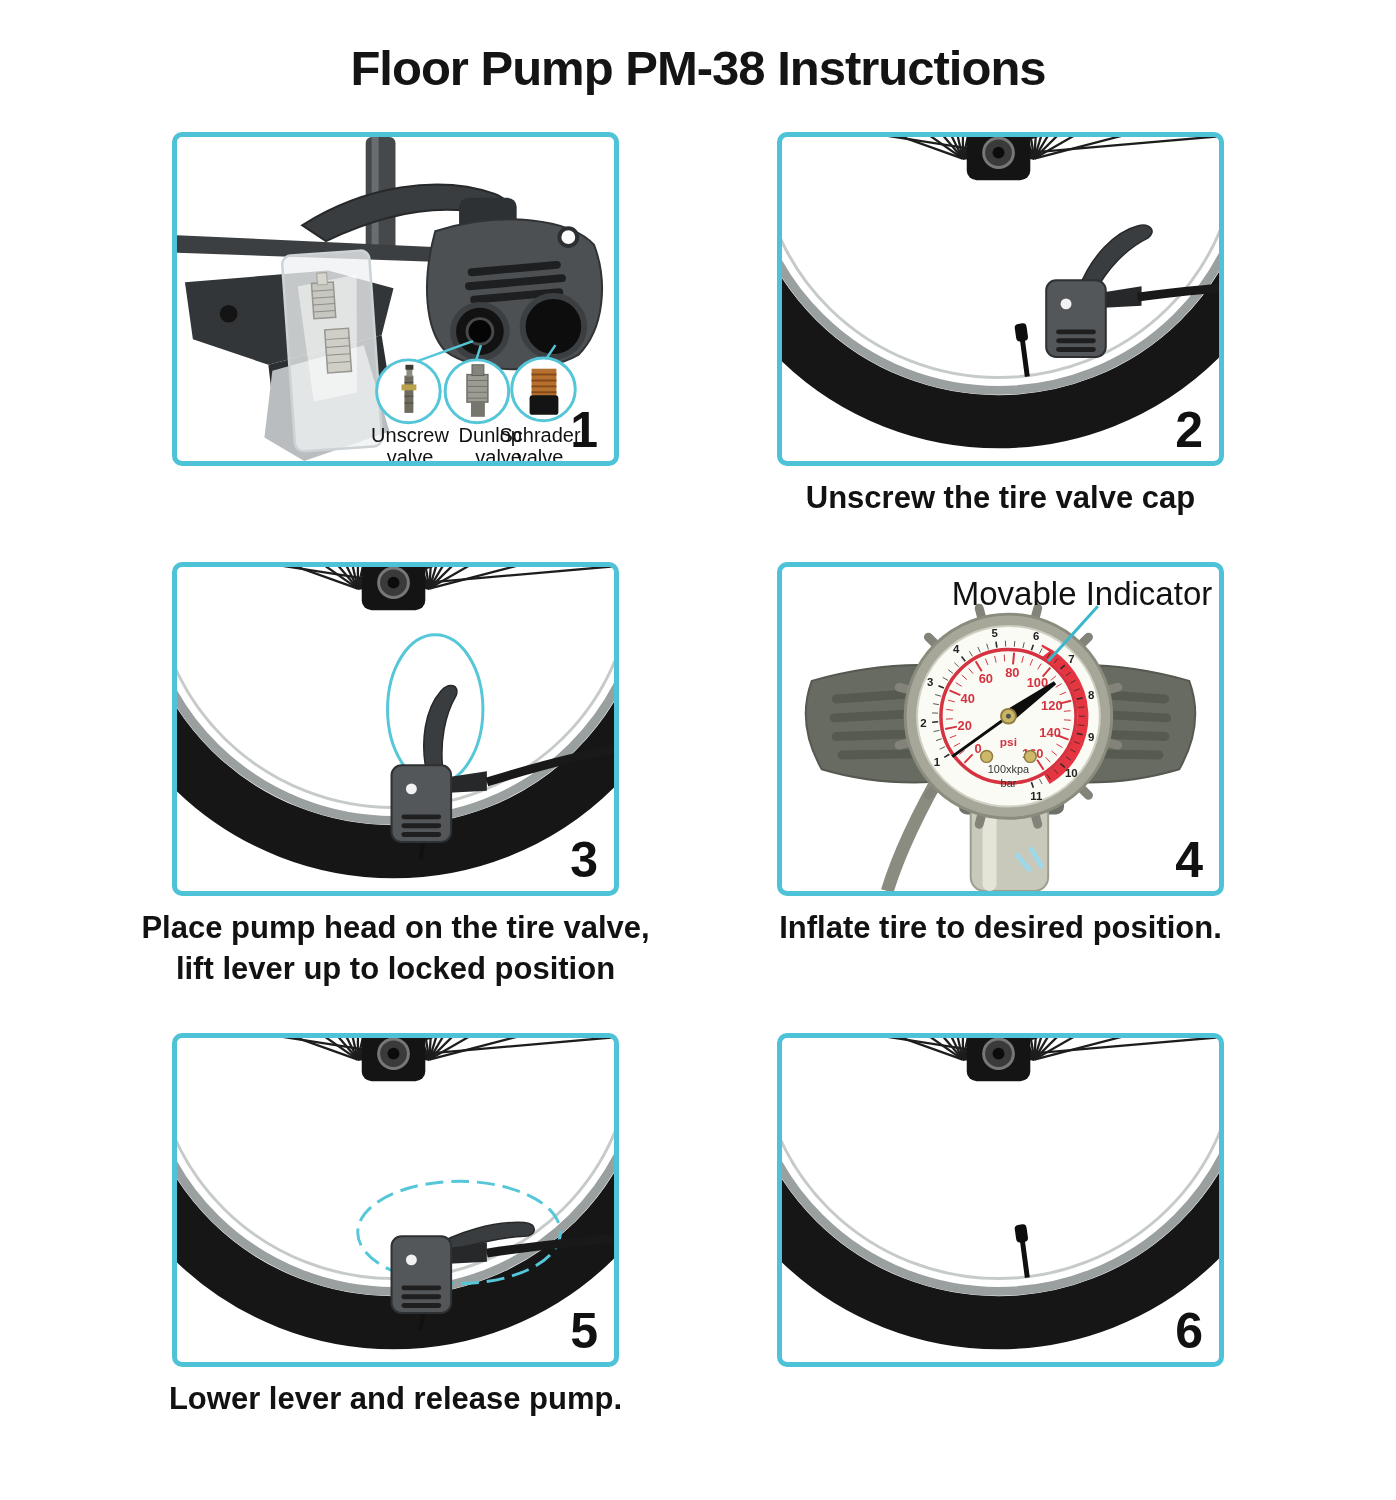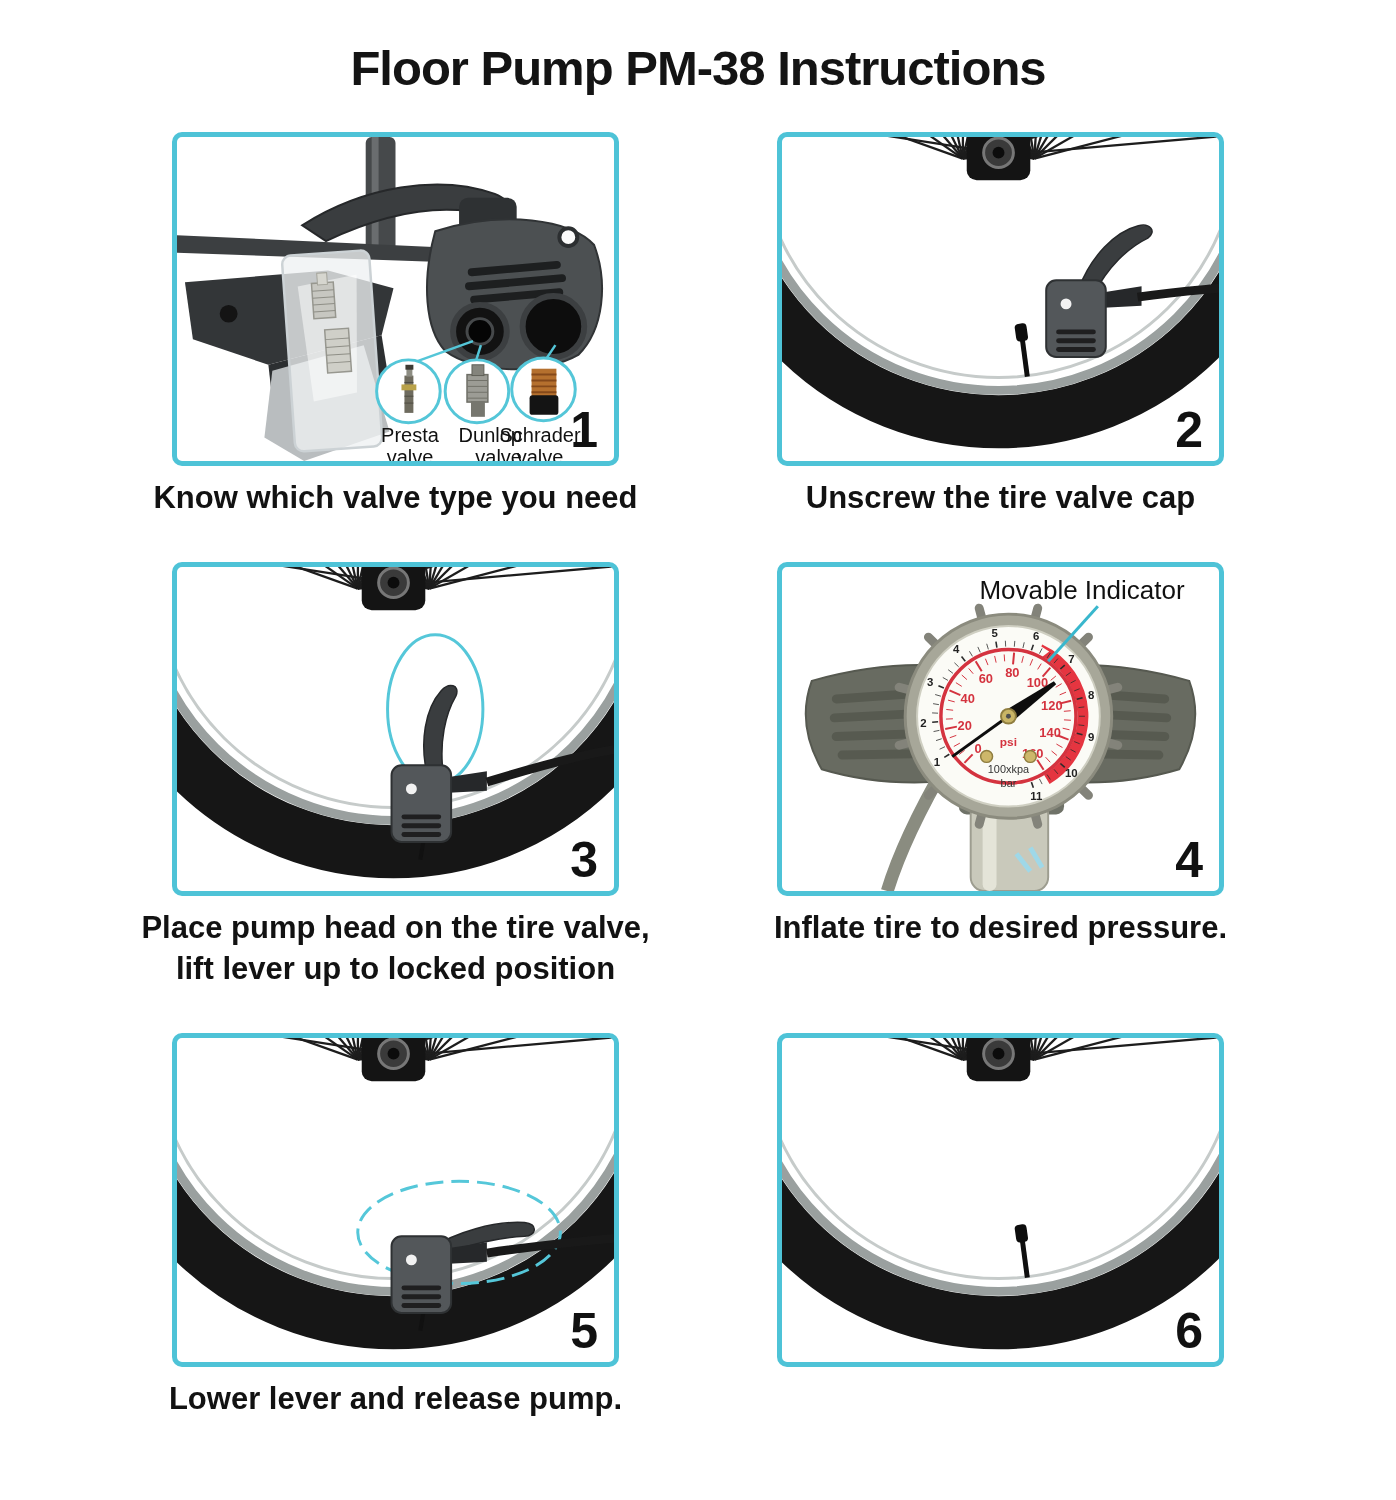--- a/index.html
+++ b/index.html
@@ -9,21 +9,21 @@
   .grid{display:grid;grid-template-columns:447px 447px;column-gap:158px;justify-content:center;}
   .step{margin-bottom:44px;}
   .panel{position:relative;height:334px;border:5px solid #4ec3d7;border-radius:10px;box-sizing:border-box;background:#fff;overflow:hidden;}
   .panel svg.fill{position:absolute;left:0;top:0;width:100%;height:100%;display:block;}
   .stepnum{position:absolute;right:16px;bottom:6px;font-size:50px;font-weight:700;line-height:1;color:#111;}
   .caption{margin:12px -48px 0 -48px;text-align:center;font-size:31px;font-weight:700;line-height:1.3;white-space:pre-line;color:#121212;}
   .valve-label{position:absolute;width:110px;top:288px;text-align:center;font-size:20px;line-height:1.08;white-space:pre-line;color:#111;}
   .vl-presta{left:178px;}
   .vl-dunlop{left:235px;text-align:right;}
   .vl-schrader{left:308px;}
-  .annotation{position:absolute;left:168px;top:8px;width:264px;text-align:center;font-size:26px;color:#111;}
+  .annotation{position:absolute;left:168px;top:8px;width:264px;text-align:center;font-size:33px;color:#111;}
   .t-psi{font-size:13px;font-weight:700;fill:#d4333f;font-family:"Liberation Sans",sans-serif;}
   .t-bar{font-size:11.5px;font-weight:700;fill:#222;font-family:"Liberation Sans",sans-serif;}
   .t-unit-psi{font-size:12px;font-weight:700;fill:#d4333f;font-family:"Liberation Sans",sans-serif;}
   .t-unit{font-size:11px;fill:#333;font-family:"Liberation Sans",sans-serif;}
 </style>
 </head>
 <body>
 
 <svg width="0" height="0" style="position:absolute" aria-hidden="true">
   <defs>
@@ -147,29 +147,28 @@
           </g>
           <g>
             <rect x="357" y="236" width="25" height="28" fill="#b5702e"></rect>
             <line x1="357" y1="242" x2="382" y2="242" stroke="#85491a" stroke-width="2"></line>
             <line x1="357" y1="248" x2="382" y2="248" stroke="#85491a" stroke-width="2"></line>
             <line x1="357" y1="254" x2="382" y2="254" stroke="#85491a" stroke-width="2"></line>
             <line x1="357" y1="260" x2="382" y2="260" stroke="#85491a" stroke-width="2"></line>
             <rect x="355" y="263" width="29" height="20" rx="3" fill="#141414"></rect>
           </g>
         </svg>
-        <div class="valve-label vl-presta">Presta
+        <div class="valve-label vl-presta">Unscrew
 valve</div>
         <div class="valve-label vl-dunlop">Dunlop
 valve</div>
         <div class="valve-label vl-schrader">Schrader
 valve</div>
         <div class="stepnum">1</div>
       </div>
-      <p class="caption">Know which valve type you need</p>
     </section>
 
     <section class="step">
       <div class="panel">
         <svg class="fill" viewBox="0 0 440 330" preserveAspectRatio="none">
           <use href="#wheel-g"></use>
           <line x1="247" y1="244" x2="242" y2="206" stroke="#0f0f0f" stroke-width="5"></line>
           <rect x="235" y="190" width="12" height="18" rx="4" fill="#0d0d0d" transform="rotate(-8 241 199)"></rect>
           <g transform="translate(296,146)">
             <use href="#lever-up" transform="rotate(34 8 4)"></use>
@@ -346,21 +345,21 @@
               <rect x="-1.5" y="4" width="3" height="66" fill="#0d0d0d"></rect>
             </g>
             <circle r="7.5" fill="#c9b566" stroke="#8f7d3f" stroke-width="2"></circle>
             <circle r="2.5" fill="#4f4f4f"></circle>
           </g>
           <path d="M318 40 L 268 96" stroke="#39b7cd" stroke-width="3" fill="none"></path>
         </svg>
         <div class="annotation">Movable Indicator</div>
         <div class="stepnum">4</div>
       </div>
-      <p class="caption">Inflate tire to desired pressure.</p>
+      <p class="caption">Inflate tire to desired position.</p>
     </section>
 
     <section class="step">
       <div class="panel">
         <svg class="fill" viewBox="0 0 440 330" preserveAspectRatio="none">
           <use href="#wheel-g"></use>
           <ellipse cx="284" cy="198" rx="102" ry="52" fill="none" stroke="#55c7d9" stroke-width="3" stroke-dasharray="18 8"></ellipse>
           <line x1="248" y1="280" x2="245" y2="298" stroke="#111" stroke-width="4"></line>
           <g transform="translate(246,202)">
             <use href="#lever-down"></use>

